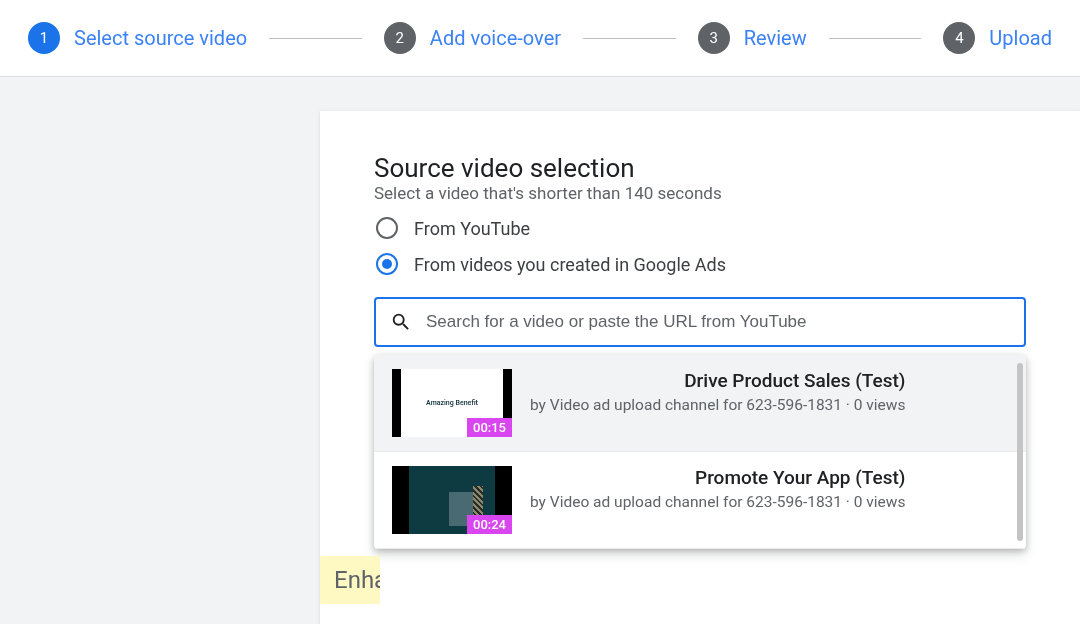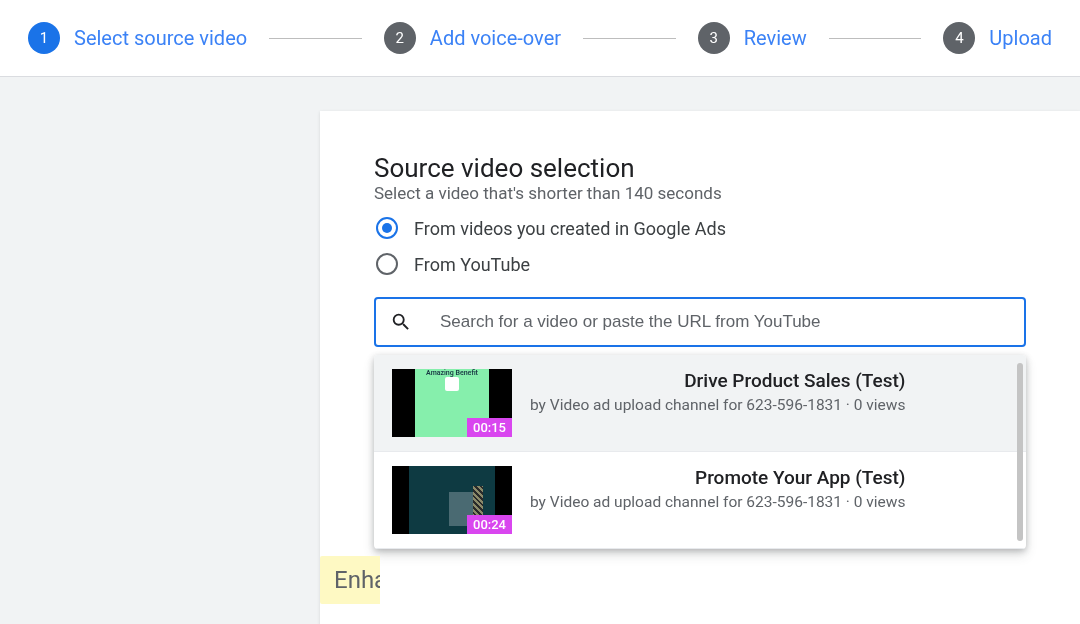--- a/index.html
+++ b/index.html
@@ -97,21 +97,21 @@
     background: #1a73e8;
   }
   .radio-label { font-size: 18px; color: #3c4043; }
   .search-box {
     margin-top: 22px;
     border: 2px solid #1a73e8;
     border-radius: 4px;
     display: flex;
     align-items: center;
     padding: 12px 14px;
-    gap: 28px;
+    gap: 14px;
   }
   .search-icon {
     width: 22px; height: 22px;
     flex-shrink: 0;
   }
   .search-input {
     border: none;
     outline: none;
     font-size: 17px;
     color: #3c4043;
@@ -140,23 +140,23 @@
     height: 68px;
     background: #000;
     position: relative;
     flex-shrink: 0;
     display: flex;
     align-items: center;
     justify-content: center;
     overflow: hidden;
   }
   .thumb-inner1 {
-    width: 74px; height: 68px;
-    background: #86efac;
-    display:flex; justify-content:center;
+    width: 102px; height: 68px;
+    background: #ffffff;
+    display:flex; align-items:center; justify-content:center;
     position: relative;
   }
   .thumb-inner1::before {
     content:'';
     position:absolute; top:8px; left:50%; transform:translateX(-50%);
     width:14px; height:14px; background:#fff; border-radius:2px;
   }
   .thumb-text1 {
     font-size:7px; color:#1a3a45; font-weight:600;
   }
@@ -241,26 +241,26 @@
     <span class="step-label">Upload</span>
   </div>
 </div>
 
 <div class="content-wrap">
   <div class="card">
     <h2 class="card-title">Source video selection</h2>
     <div class="card-sub">Select a video that's shorter than 140 seconds</div>
 
     <div class="radio-row">
+      <span class="radio"></span>
+      <span class="radio-label">From YouTube</span>
+    </div>
+    <div class="radio-row">
       <span class="radio selected"></span>
       <span class="radio-label">From videos you created in Google Ads</span>
-    </div>
-    <div class="radio-row">
-      <span class="radio"></span>
-      <span class="radio-label">From YouTube</span>
     </div>
 
     <div class="search-box">
       <svg class="search-icon" viewBox="0 0 24 24" fill="#202124">
           <path d="M15.5 14h-.79l-.28-.27A6.471 6.471 0 0 0 16 9.5 6.5 6.5 0 1 0 9.5 16c1.61 0 3.09-.59 4.23-1.57l.27.28v.79l5 4.99L20.49 19l-4.99-5zm-6 0C7.01 14 5 11.99 5 9.5S7.01 5 9.5 5 14 7.01 14 9.5 11.99 14 9.5 14z"></path>
         </svg>
       <input class="search-input" type="text" placeholder="Search for a video or paste the URL from YouTube" style="">
     </div>
 
     <div class="dropdown">

